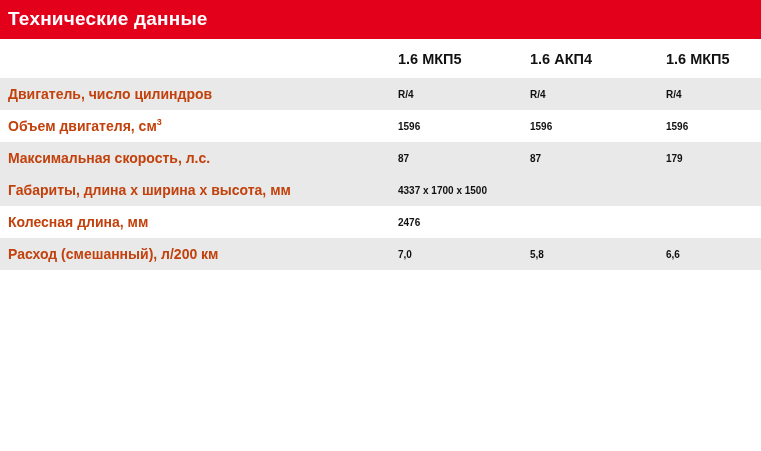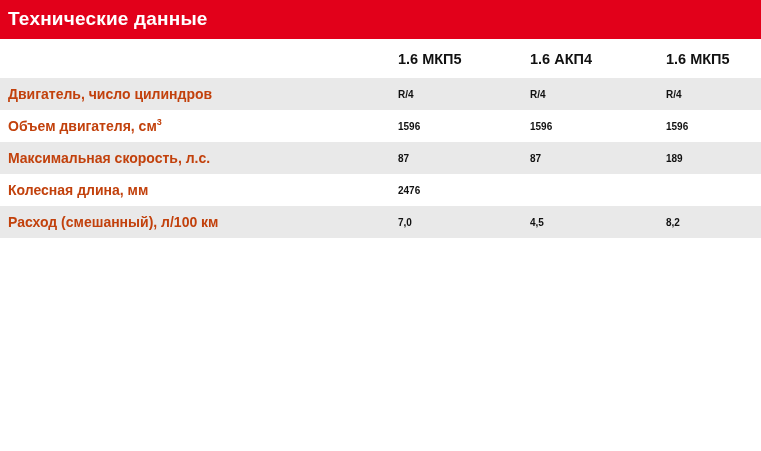--- a/index.html
+++ b/index.html
@@ -91,26 +91,30 @@
     <tr class="plain">
       <td class="label"><span>Объем двигателя, см</span><sup>3</sup></td>
       <td class="val">1596</td>
       <td class="val">1596</td>
       <td class="val">1596</td>
     </tr>
     <tr class="alt">
       <td class="label">Максимальная скорость, л.с.</td>
       <td class="val">87</td>
       <td class="val">87</td>
-      <td class="val">189</td>
+      <td class="val">179</td>
+    </tr>
+    <tr class="alt">
+      <td class="label">Габариты, длина х ширина х высота, мм</td>
+      <td class="val" colspan="3">4337 x 1700 x 1500</td>
     </tr>
     <tr class="plain">
       <td class="label">Колесная длина, мм</td>
       <td class="val" colspan="3">2476</td>
     </tr>
     <tr class="alt">
-      <td class="label">Расход (смешанный), л/100 км</td>
+      <td class="label">Расход (смешанный), л/200 км</td>
       <td class="val">7,0</td>
-      <td class="val">4,5</td>
-      <td class="val">8,2</td>
+      <td class="val">5,8</td>
+      <td class="val">6,6</td>
     </tr>
   </tbody>
 </table>
 
 </body></html>

